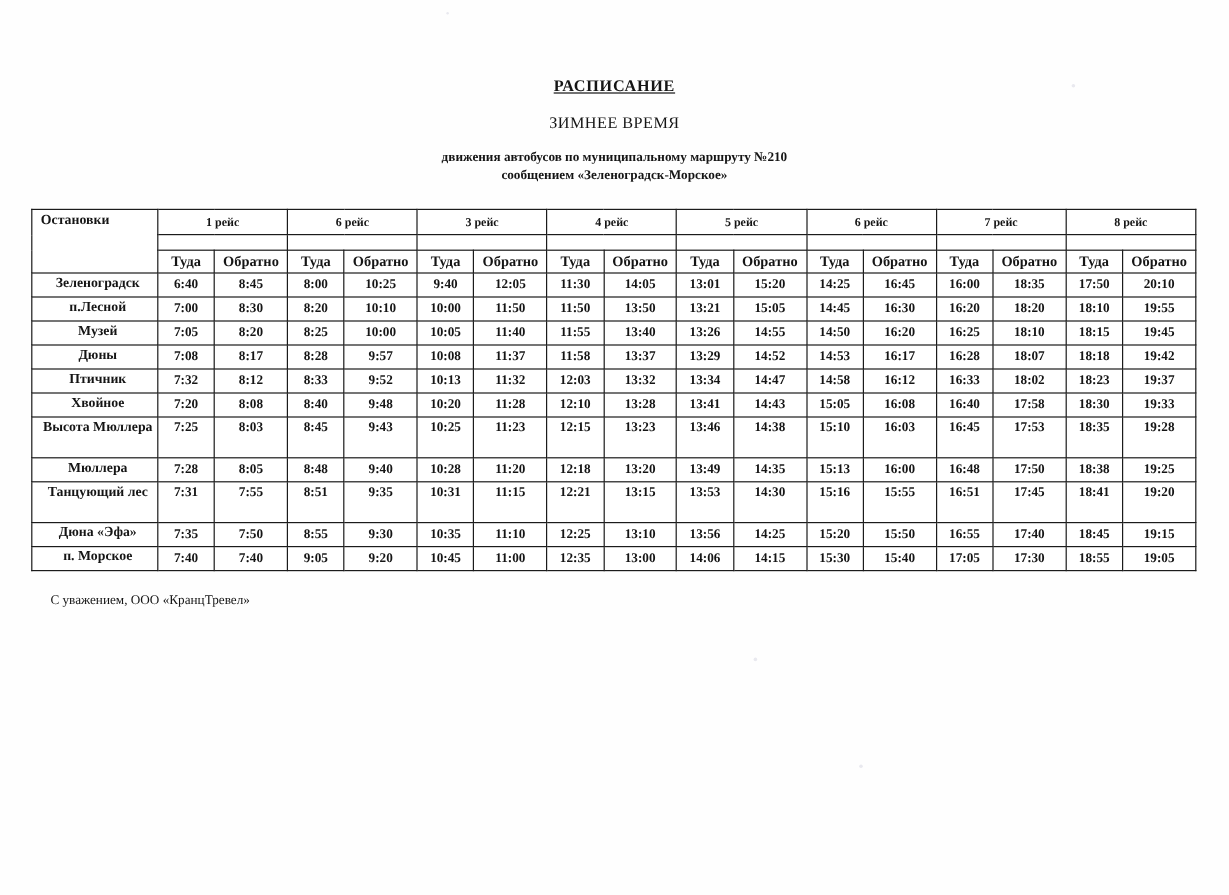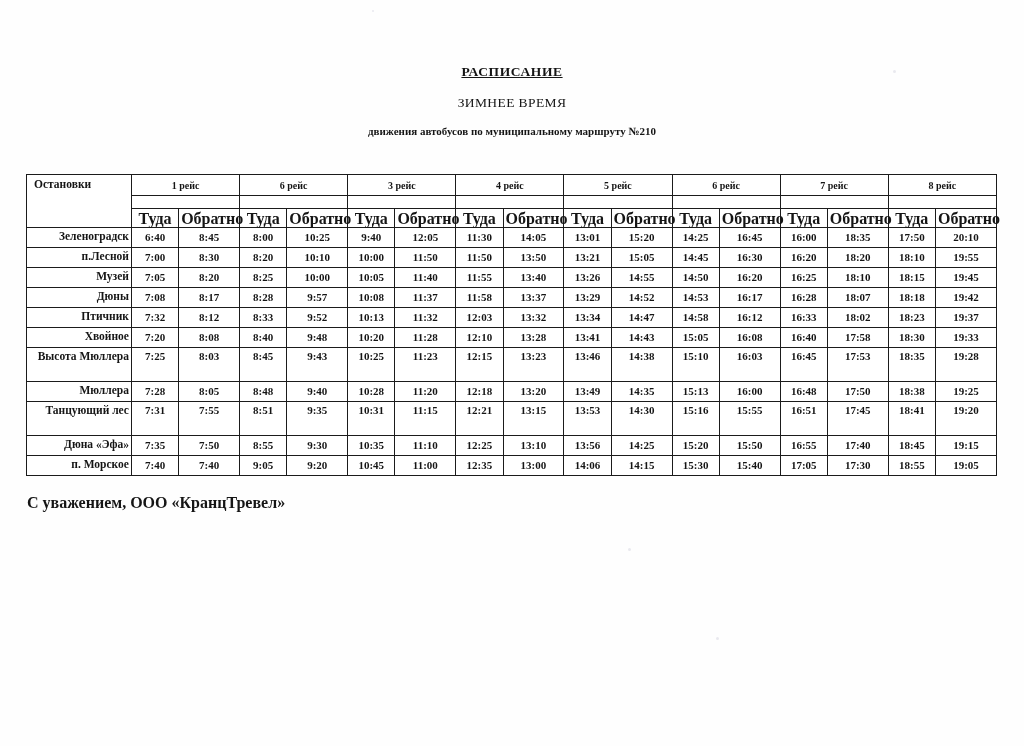--- a/index.html
+++ b/index.html
@@ -47,59 +47,60 @@
   }
   th.stops-head{
     text-align:left;
     padding-left:7px;
     vertical-align:top;
     padding-top:3px;
     font-size:11.5px;
   }
   th.trip-head{font-size:10px;height:20px;}
   th.spacer-head{height:12px;padding:0;}
-  th.dir-head{height:18px;font-size:16px;}
+  th.dir-head{height:18px;font-size:12px;}
   td.stop-name{
-    text-align:right;
+    text-align:center;
     padding-left:7px;
     vertical-align:top;
     padding-top:2px;
     font-size:11.5px;
   }
   tr.data-row td{height:17px;}
   tr.tall-row td{height:31px;vertical-align:top;padding-top:2px;}
 
   col.c-stops{width:100px;}
   col.c-there{width:45px;}
   col.c-back{width:58px;}
 
   
   .footer{
-    position:absolute;left:27px;top:494px;
-    font-size:16px;font-weight:bold;
+    position:absolute;left:42px;top:494px;
+    font-size:11px;font-weight:normal;
   }
 
   
   .speck{position:absolute;background:#e9e9ef;border-radius:50%;}
 </style>
 </head>
 <body>
 
 <div class="page">
 
   <div class="speck" style="left:893px;top:70px;width:3px;height:3px;"></div>
   <div class="speck" style="left:628px;top:548px;width:3px;height:3px;"></div>
   <div class="speck" style="left:716px;top:637px;width:3px;height:3px;"></div>
   <div class="speck" style="left:372px;top:10px;width:2px;height:2px;"></div>
 
   <div class="titles">
     <div class="t-main">РАСПИСАНИЕ</div>
     <div class="t-sub">ЗИМНЕЕ ВРЕМЯ</div>
     <div class="t-desc">
       <div>движения автобусов по муниципальному маршруту №210</div>
+      <div>сообщением «Зеленоградск-Морское»</div>
     </div>
   </div>
 
   <div class="tbl-wrap">
     <table>
       <colgroup id="colgroup">
           <col class="c-stops">
           <col class="c-there">
           <col class="c-back">
           <col class="c-there">

